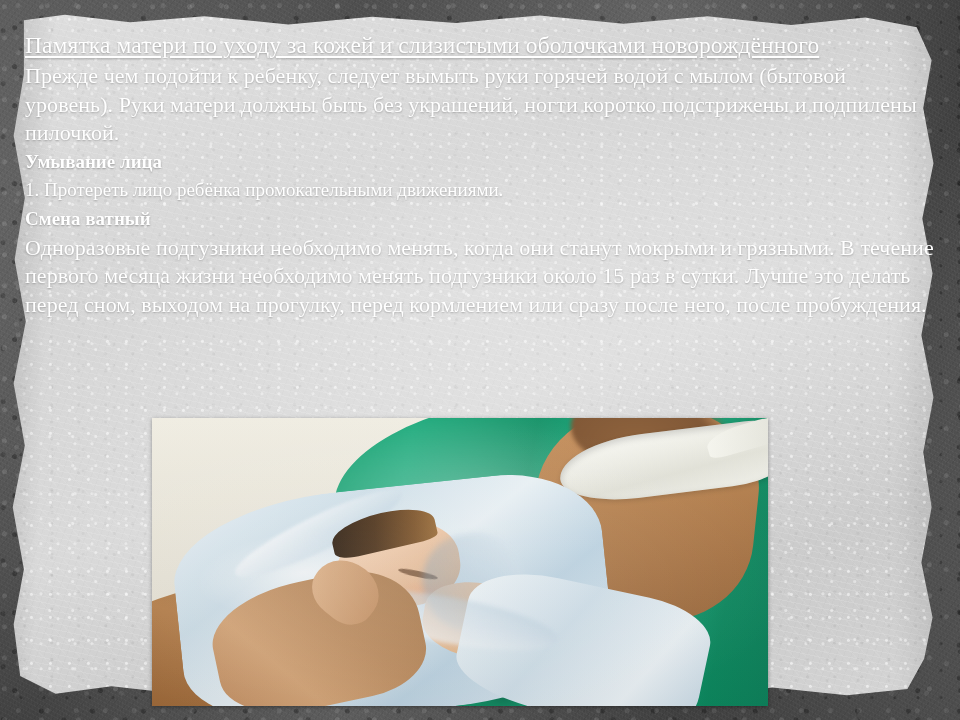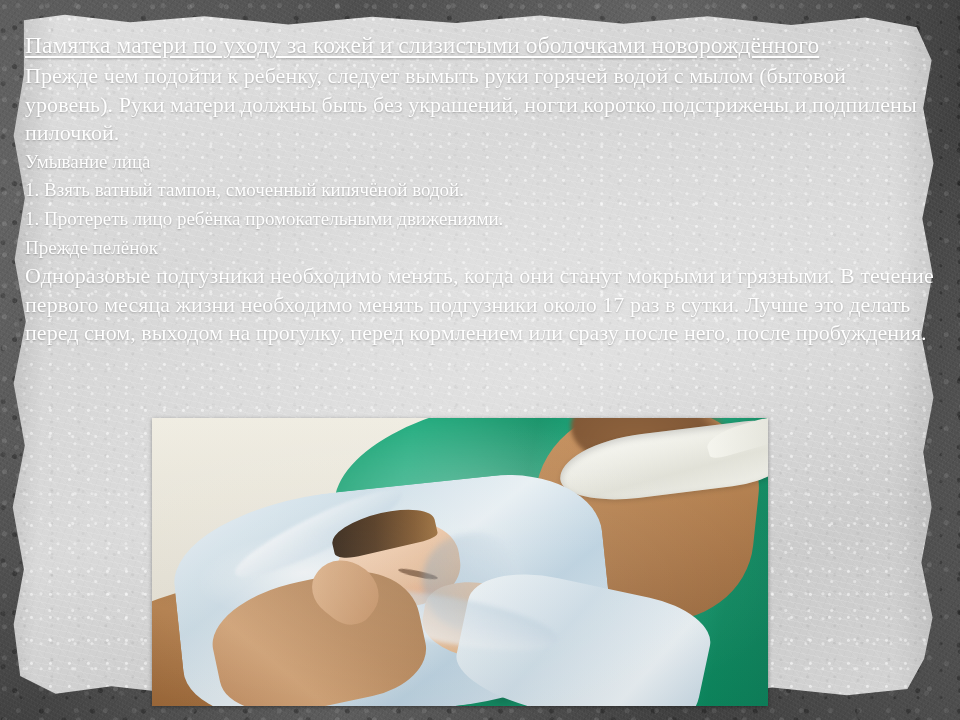--- a/index.html
+++ b/index.html
@@ -131,21 +131,21 @@
     line-height: 28.6px;
     color: #ffffff;
     letter-spacing: .05px;
     text-shadow: 0 1px 2px rgba(0,0,0,.25);
   }
 
   .section-head {
     margin: 0;
     font-size: 19px;
     line-height: 28.6px;
-    font-weight: normal;
+    font-weight: bold;
     color: #ffffff;
     text-shadow: 0 1px 2px rgba(0,0,0,.30);
   }
 
   .list-item {
     margin: 0;
     font-size: 19px;
     line-height: 28.6px;
     color: #ffffff;
     text-shadow: 0 1px 2px rgba(0,0,0,.25);
@@ -403,27 +403,26 @@
   <div class="content">
 
     <div class="text-block">
 
       <h1 class="doc-title">Памятка матери по уходу за кожей и слизистыми оболочками новорождённого</h1>
 
       <p class="para">Прежде чем подойти к ребенку, следует вымыть руки горячей водой с мылом (бытовой уровень). Руки матери должны быть без украшений, ногти коротко подстрижены и подпилены пилочкой.</p>
 
       <p class="section-head">Умывание лица</p>
 
-      <p class="list-item">1. Взять ватный тампон, смоченный кипячёной водой.</p>
 
       <p class="list-item">1. Протереть лицо ребёнка промокательными движениями.</p>
 
-      <p class="section-head">Прежде пелёнок</p>
-
-      <p class="para">Одноразовые подгузники необходимо менять, когда они станут мокрыми и грязными. В течение первого месяца жизни необходимо менять подгузники около 17 раз в сутки. Лучше это делать перед сном, выходом на прогулку, перед кормлением или сразу после него, после пробуждения.</p>
+      <p class="section-head">Смена ватный</p>
+
+      <p class="para">Одноразовые подгузники необходимо менять, когда они станут мокрыми и грязными. В течение первого месяца жизни необходимо менять подгузники около 15 раз в сутки. Лучше это делать перед сном, выходом на прогулку, перед кормлением или сразу после него, после пробуждения.</p>
 
     </div>
 
     <div class="photo">
       <div class="ph-layer ph-bg"></div>
       <div class="ph-layer ph-arm"></div>
       <div class="ph-layer ph-scrub"></div>
       <div class="ph-layer ph-scrub-fold-a"></div>
       <div class="ph-layer ph-scrub-fold-b"></div>
       <div class="ph-layer ph-neck"></div>

